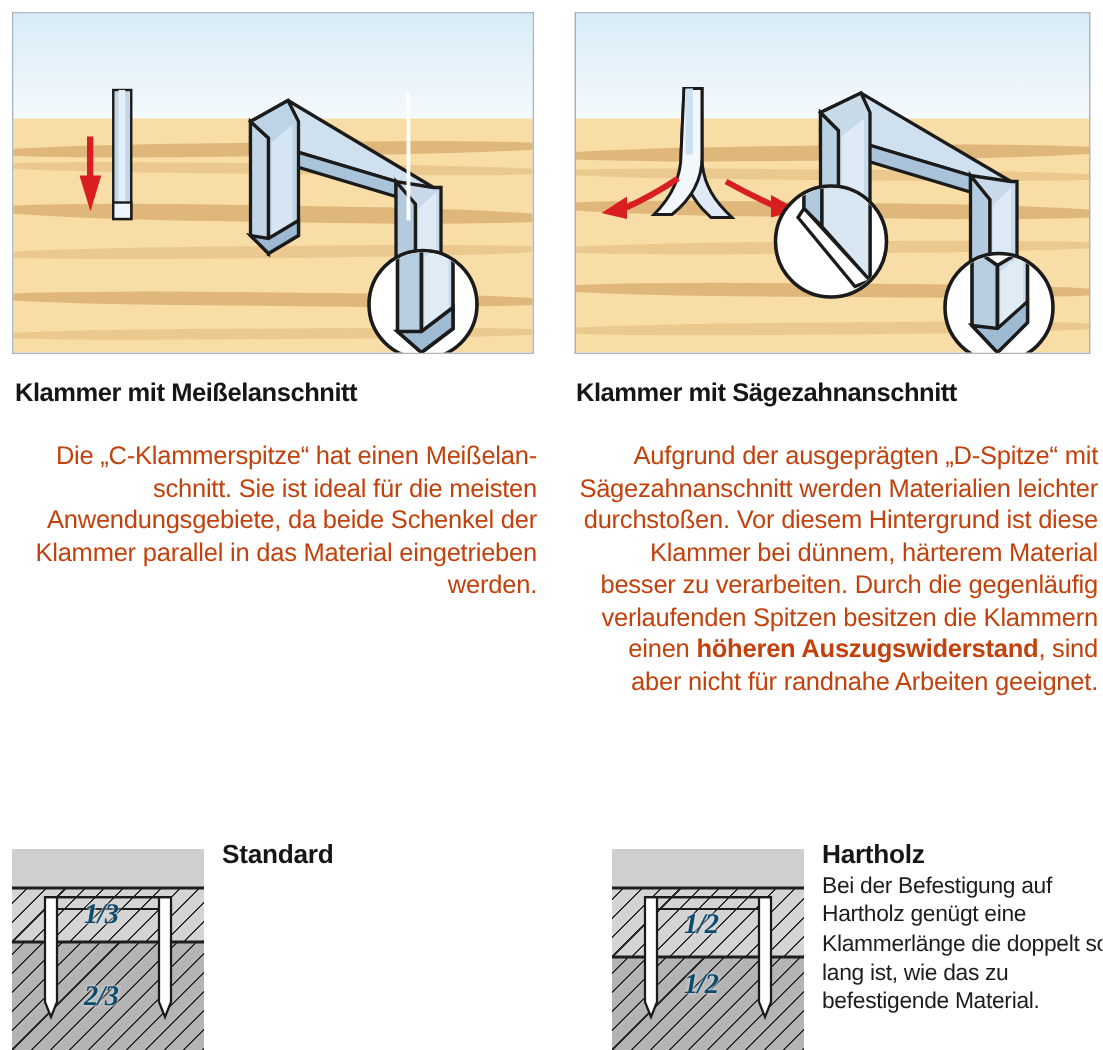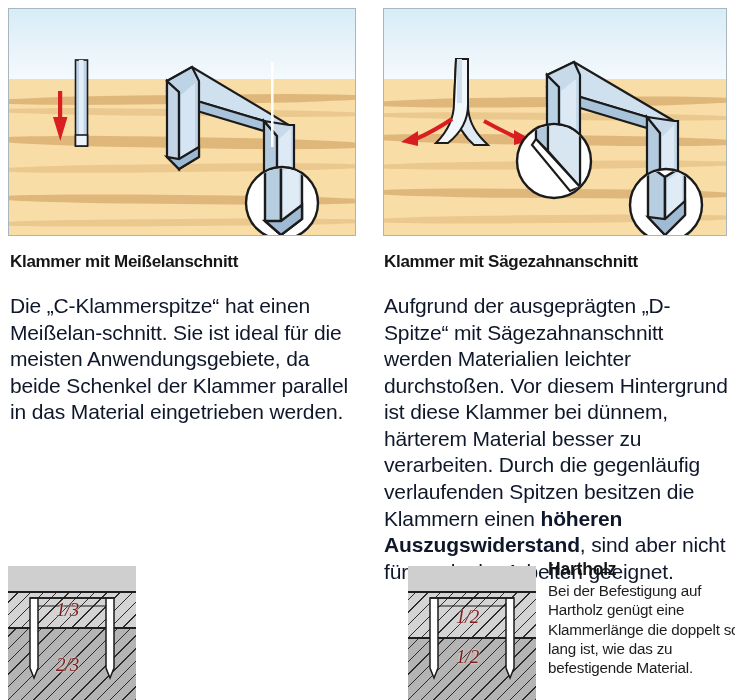--- a/index.html
+++ b/index.html
@@ -45,25 +45,26 @@
   h2.title {
     font-size: 17px;
     font-weight: bold;
     letter-spacing: -0.3px;
     line-height: 1.12;
     color: #161616;
     margin-bottom: 22px;
     white-space: nowrap;
   }
   p.body {
-    font-size: 21px;
+    font-size: 17px;
     line-height: 1.265;
-    color: #0f172a;
+    color: #c2410c;
     letter-spacing: -0.15px;
     margin-bottom: 7px;
+    text-align: right;
   }
   p.body:last-child { margin-bottom: 0; }
   p.body b { font-weight: bold; }
 
   
   .blk { position: absolute; }
   #blk-left  { left: 8px;   top: 560px; width: 360px; height: 140px; }
   #blk-right { left: 408px; top: 560px; width: 327px; height: 140px; }
 
   .diagram {
@@ -83,23 +84,23 @@
   }
   .dg-layer.deep { background-color: #b4b4b4; }
   .dg-rule {
     position: absolute; left: 0; width: 100%; height: 2px;
     background: #1e1e1e;
   }
   .frac {
     position: absolute;
     font-family: "Liberation Serif", serif;
     font-style: italic;
-    font-weight: normal;
+    font-weight: bold;
     font-size: 19px;
-    color: #7f1d1d;
+    color: #0c4a6e;
     text-shadow: 0 0 2px #d8d8d8, 0 0 3px #d8d8d8;
     letter-spacing: -0.5px;
   }
 
   .blk-text { position: absolute; left: 140px; top: 0; width: 220px; }
   #blk-right .blk-text { width: 195px; }
   h3.sub {
     font-size: 17.5px; font-weight: bold; color: #161616;
     letter-spacing: -0.2px; line-height: 1.1; margin-bottom: 2px;
   }
@@ -263,20 +264,21 @@
         <path d="M22,32 L22,102 L26,112 L30,102 L30,32 L98,32 L98,102 L102,112 L106,102 L106,32 Z" fill="#ffffff" stroke="#1b1b1b" stroke-width="1.5"></path>
         <path d="M22,32 L106,32" stroke="#1b1b1b" stroke-width="1.5" fill="none"></path>
         <path d="M30,40 L98,40" stroke="#1b1b1b" stroke-width="1.2" fill="none"></path>
       </svg>
 
       <span class="frac" style="left:48px;top:33px;">1/3</span>
       <span class="frac" style="left:48px;top:88px;">2/3</span>
     </div>
 
     <div class="blk-text">
+      <h3 class="sub">Standard</h3>
     </div>
   </div>
 
   <div class="blk" id="blk-right">
     <div class="diagram">
       <div class="dg-air"></div>
       <div class="dg-layer" style="top:26px;height:46px;"></div>
       <div class="dg-layer deep" style="top:72px;height:62px;"></div>
       <div class="dg-rule" style="top:25px;"></div>
       <div class="dg-rule" style="top:71px;"></div>

